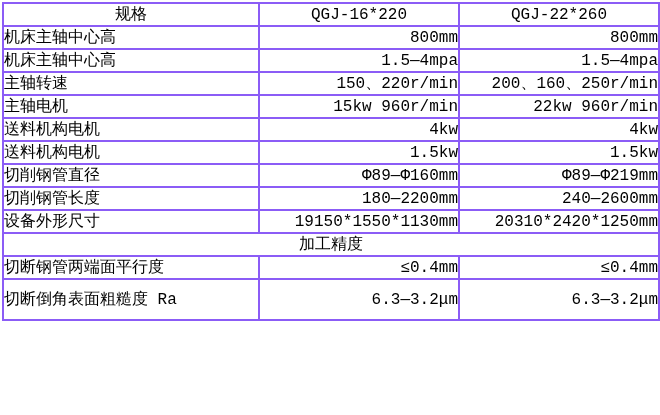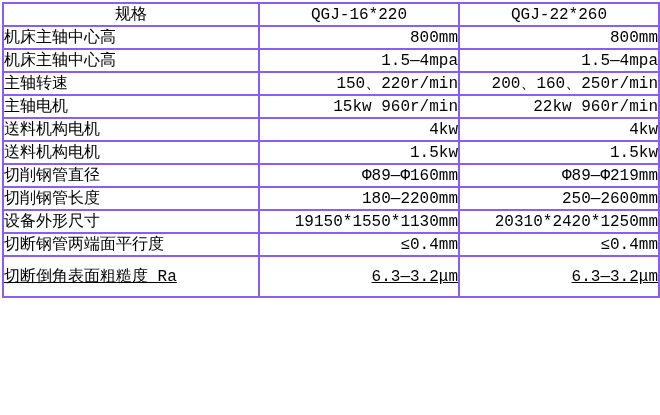--- a/index.html
+++ b/index.html
@@ -44,21 +44,20 @@
     margin-left: 25px;
   }
   td.header-cell {
     text-align: center;
   }
   td.section-cell {
     text-align: center;
   }
   tr.tall-row td {
     height: 41px;
-    text-decoration: underline;
   }
 </style>
 </head>
 <body>
 
 <div class="screen">
   <table class="spec-table">
     <colgroup>
       <col style="width:256px">
       <col style="width:200px">
@@ -101,26 +100,29 @@
         <td class="value-cell">1.5kw</td>
       </tr>
       <tr>
         <td class="label-cell">切削钢管直径</td>
         <td class="value-cell">Φ89—Φ160mm</td>
         <td class="value-cell">Φ89—Φ219mm</td>
       </tr>
       <tr>
         <td class="label-cell">切削钢管长度</td>
         <td class="value-cell">180—2200mm</td>
-        <td class="value-cell">250—2600mm</td>
+        <td class="value-cell">240—2600mm</td>
       </tr>
       <tr>
         <td class="label-cell">设备外形尺寸</td>
         <td class="value-cell">19150*1550*1130mm</td>
         <td class="value-cell">20310*2420*1250mm</td>
+      </tr>
+      <tr>
+        <td class="section-cell" colspan="3">加工精度</td>
       </tr>
       <tr>
         <td class="label-cell">切断钢管两端面平行度</td>
         <td class="value-cell">≤0.4mm</td>
         <td class="value-cell">≤0.4mm</td>
       </tr>
       <tr class="tall-row">
         <td class="label-cell">切断倒角表面粗糙度 Ra</td>
         <td class="value-cell">6.3—3.2μm</td>
         <td class="value-cell">6.3—3.2μm</td>

